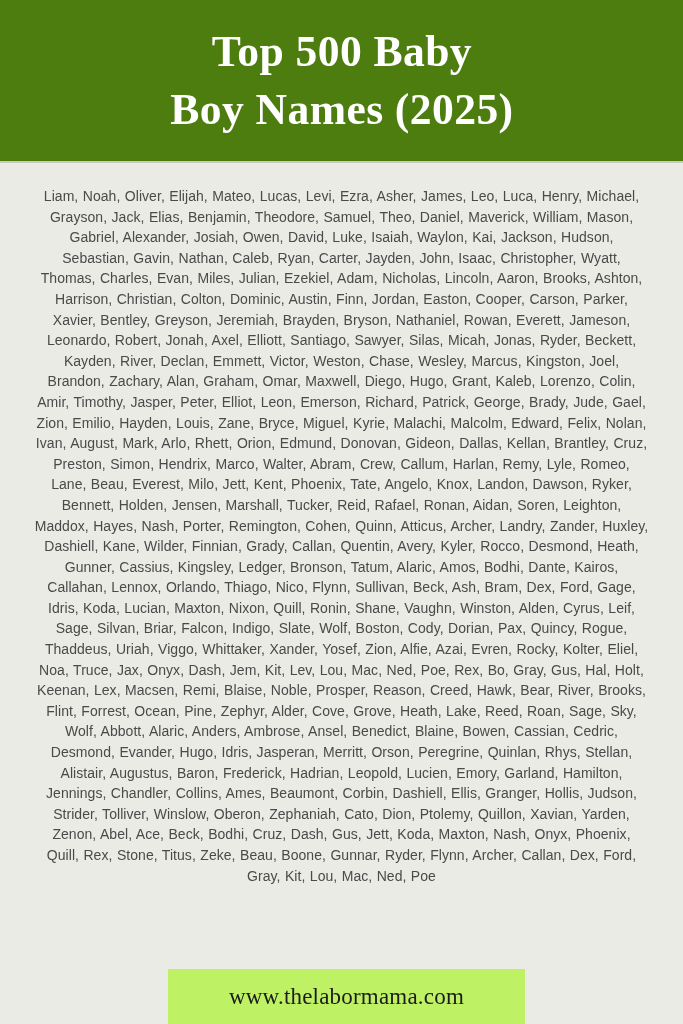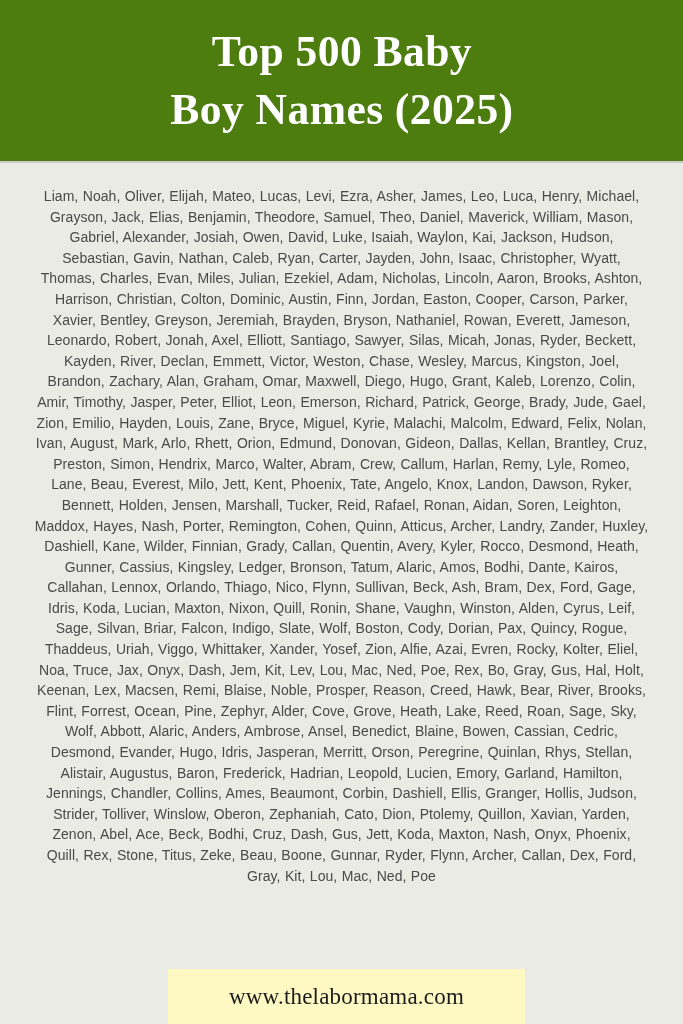--- a/index.html
+++ b/index.html
@@ -70,21 +70,21 @@
     word-spacing: 0.5px;
   }
 
   
   .footer {
     position: absolute;
     left: 168px;
     top: 969px;
     width: 357px;
     height: 55px;
-    background: #fef9c3;
+    background: #bef264;
     display: flex;
     align-items: center;
     justify-content: center;
     box-sizing: border-box;
   }
   .footer-url {
     color: #1c1c1c;
     font-family: "Liberation Serif", "DejaVu Serif", serif;
     font-size: 23px;
     letter-spacing: 0.2px;

